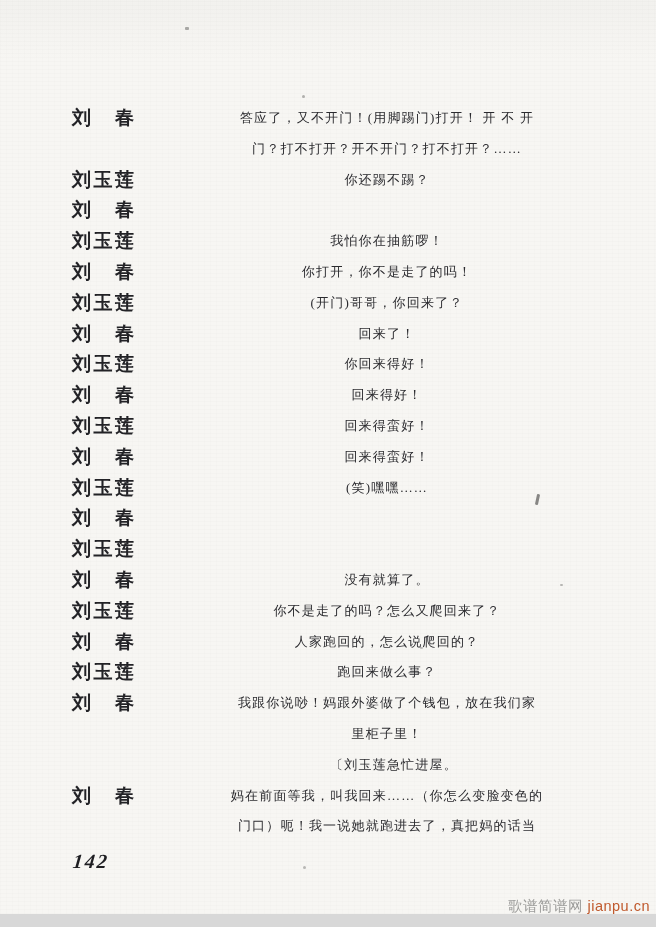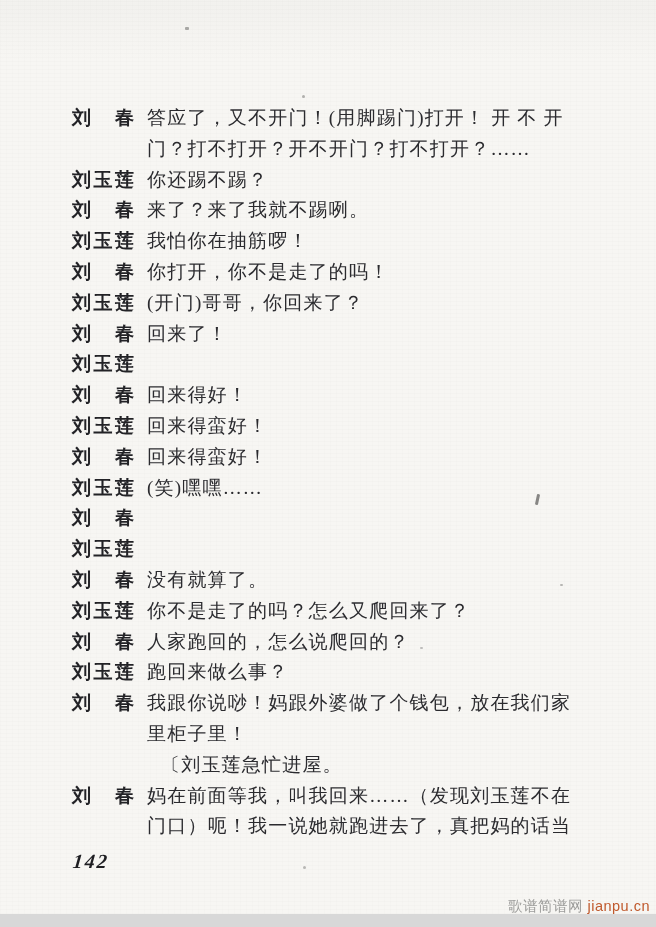--- a/index.html
+++ b/index.html
@@ -37,26 +37,27 @@
     -moz-text-align-last:justify;
     font-weight:bold;
     font-size:19px;
     line-height:30.8px;
     letter-spacing:0;
     white-space:normal;
     color:#222226;
   }
   .lines { flex:1; min-width:0; }
   .line {
-    font-size:19px;
+    font-size:13px;
     line-height:30.8px;
     height:30.8px;
     letter-spacing:1.2px;
     white-space:pre;
     color:#2b2b2f;
+    text-align:center;
   }
   .row.stage .line { padding-left:14px; }
   .page-number {
     position:absolute;
     left:73px; top:850px;
     font-size:20px;
     font-weight:bold;
     font-style:italic;
     letter-spacing:2px;
     color:#1e1e22;
@@ -95,23 +96,20 @@
         </div>
       </div>
       <div class="row">
         <span class="speaker">刘玉莲</span>
         <div class="lines">
           <div class="line">你还踢不踢？</div>
         </div>
       </div>
       <div class="row">
         <span class="speaker">刘春</span>
-        <div class="lines">
-          <div class="line">来了？来了我就不踢咧。</div>
-        </div>
       </div>
       <div class="row">
         <span class="speaker">刘玉莲</span>
         <div class="lines">
           <div class="line">我怕你在抽筋啰！</div>
         </div>
       </div>
       <div class="row">
         <span class="speaker">刘春</span>
         <div class="lines">
@@ -125,20 +123,23 @@
         </div>
       </div>
       <div class="row">
         <span class="speaker">刘春</span>
         <div class="lines">
           <div class="line">回来了！</div>
         </div>
       </div>
       <div class="row">
         <span class="speaker">刘玉莲</span>
+        <div class="lines">
+          <div class="line">你回来得好！</div>
+        </div>
       </div>
       <div class="row">
         <span class="speaker">刘春</span>
         <div class="lines">
           <div class="line">回来得好！</div>
         </div>
       </div>
       <div class="row">
         <span class="speaker">刘玉莲</span>
         <div class="lines">
@@ -196,21 +197,21 @@
       </div>
       <div class="row stage">
         <span class="speaker"></span>
         <div class="lines">
           <div class="line">〔刘玉莲急忙进屋。</div>
         </div>
       </div>
       <div class="row">
         <span class="speaker">刘春</span>
         <div class="lines">
-          <div class="line">妈在前面等我，叫我回来……（发现刘玉莲不在</div>
+          <div class="line">妈在前面等我，叫我回来……（你怎么变脸变色的</div>
           <div class="line">门口）呃！我一说她就跑进去了，真把妈的话当</div>
         </div>
       </div>
     </div>
 
   <div class="page-number">142</div>
 
   <div class="watermark">
     <span class="wm-name">歌谱简谱网</span>
     <span> </span>

